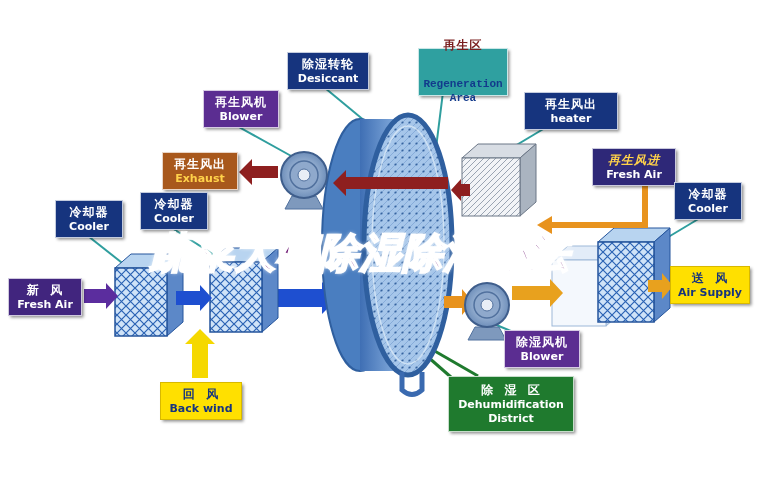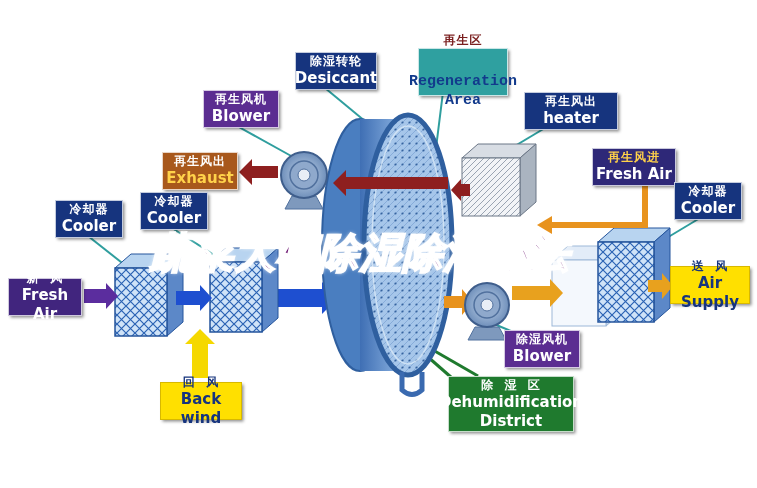--- a/index.html
+++ b/index.html
@@ -3,31 +3,31 @@
 <meta charset="utf-8">
 <style>
   html,body{margin:0;padding:0;background:#fff;}
   #stage{position:relative;width:757px;height:488px;background:#fff;overflow:hidden;
          font-family:"DejaVu Sans","Liberation Sans",sans-serif;}
   #diagram-svg{position:absolute;left:0;top:0;z-index:1;}
   .lbl{position:absolute;z-index:2;display:flex;flex-direction:column;justify-content:center;
        align-items:center;text-align:center;font-weight:bold;line-height:1.25;
        border:1px solid rgba(255,255,255,.75);box-shadow:1.5px 1.5px 3px rgba(0,0,0,.45);}
   .lbl .zh{font-size:12px;letter-spacing:1px;white-space:pre;}
-  .lbl .en{font-size:15px;}
+  .lbl .en{font-size:11px;}
   .navy{background:#16347e;color:#fff;}
   .teal{background:#2fa0a0;font-family:Liberation Mono, monospace;}
   .teal .zh{color:#7a1f1f;}
   .teal .en{color:#123a8c;margin-top:24px;}
   .purple{background:#5b2d91;color:#fff;}
   .brown{background:#a8581c;}
   .brown .zh{color:#fff;}
   .brown .en{color:#ffd24a;}
   .indigo{background:#2e2878;}
-  .indigo .zh{color:#ffd24a;}
+  .indigo .zh{color:#ffd24a;font-style:italic;}
   .indigo .en{color:#fff;}
   .darkpurple{background:#41257e;color:#fff;}
   .yellowbox{background:#ffe000;color:#16347e;border-color:#d8b800;}
   .greenbox{background:#1f7a2e;color:#fff;}
   #title-overlay{position:absolute;z-index:3;left:150px;top:226px;width:470px;
        font-size:41px;font-weight:bold;font-style:italic;letter-spacing:1px;
        color:#701a75;-webkit-text-stroke:2px #ffffff;
        text-shadow:0 0 2px #fff,0 0 4px #fff;white-space:nowrap;}
 </style>
 </head>
@@ -136,21 +136,21 @@
       <circle cx="304" cy="175" r="6" fill="#e8eef6" stroke="#51719e" stroke-width="1"></circle>
     </g>
     <g>
       <polygon points="475,327 499,327 506,340 468,340" fill="#7e99bd" stroke="#51719e" stroke-width="1"></polygon>
       <circle cx="487" cy="305" r="22" fill="url(#fanGrad)" stroke="#3f5e8c" stroke-width="2"></circle>
       <circle cx="487" cy="305" r="13" fill="#8fa9cc" stroke="#51719e" stroke-width="1.5"></circle>
       <circle cx="487" cy="305" r="6" fill="#e8eef6" stroke="#51719e" stroke-width="1"></circle>
     </g>
   </svg>
 
-  <div class="lbl navy" style="left:287px;top:52px;width:80px;height:36px;margin-left:8px;">
+  <div class="lbl navy" style="left:287px;top:52px;width:80px;height:36px;">
     <span class="zh">除湿转轮</span>
     <span class="en">Desiccant</span>
   </div>
 
   <div class="lbl teal" style="left:418px;top:48px;width:88px;height:46px;">
     <span class="zh">再生区</span>
     <span class="en">Regeneration Area</span>
   </div>
 
   <div class="lbl purple" style="left:203px;top:90px;width:74px;height:36px;">

